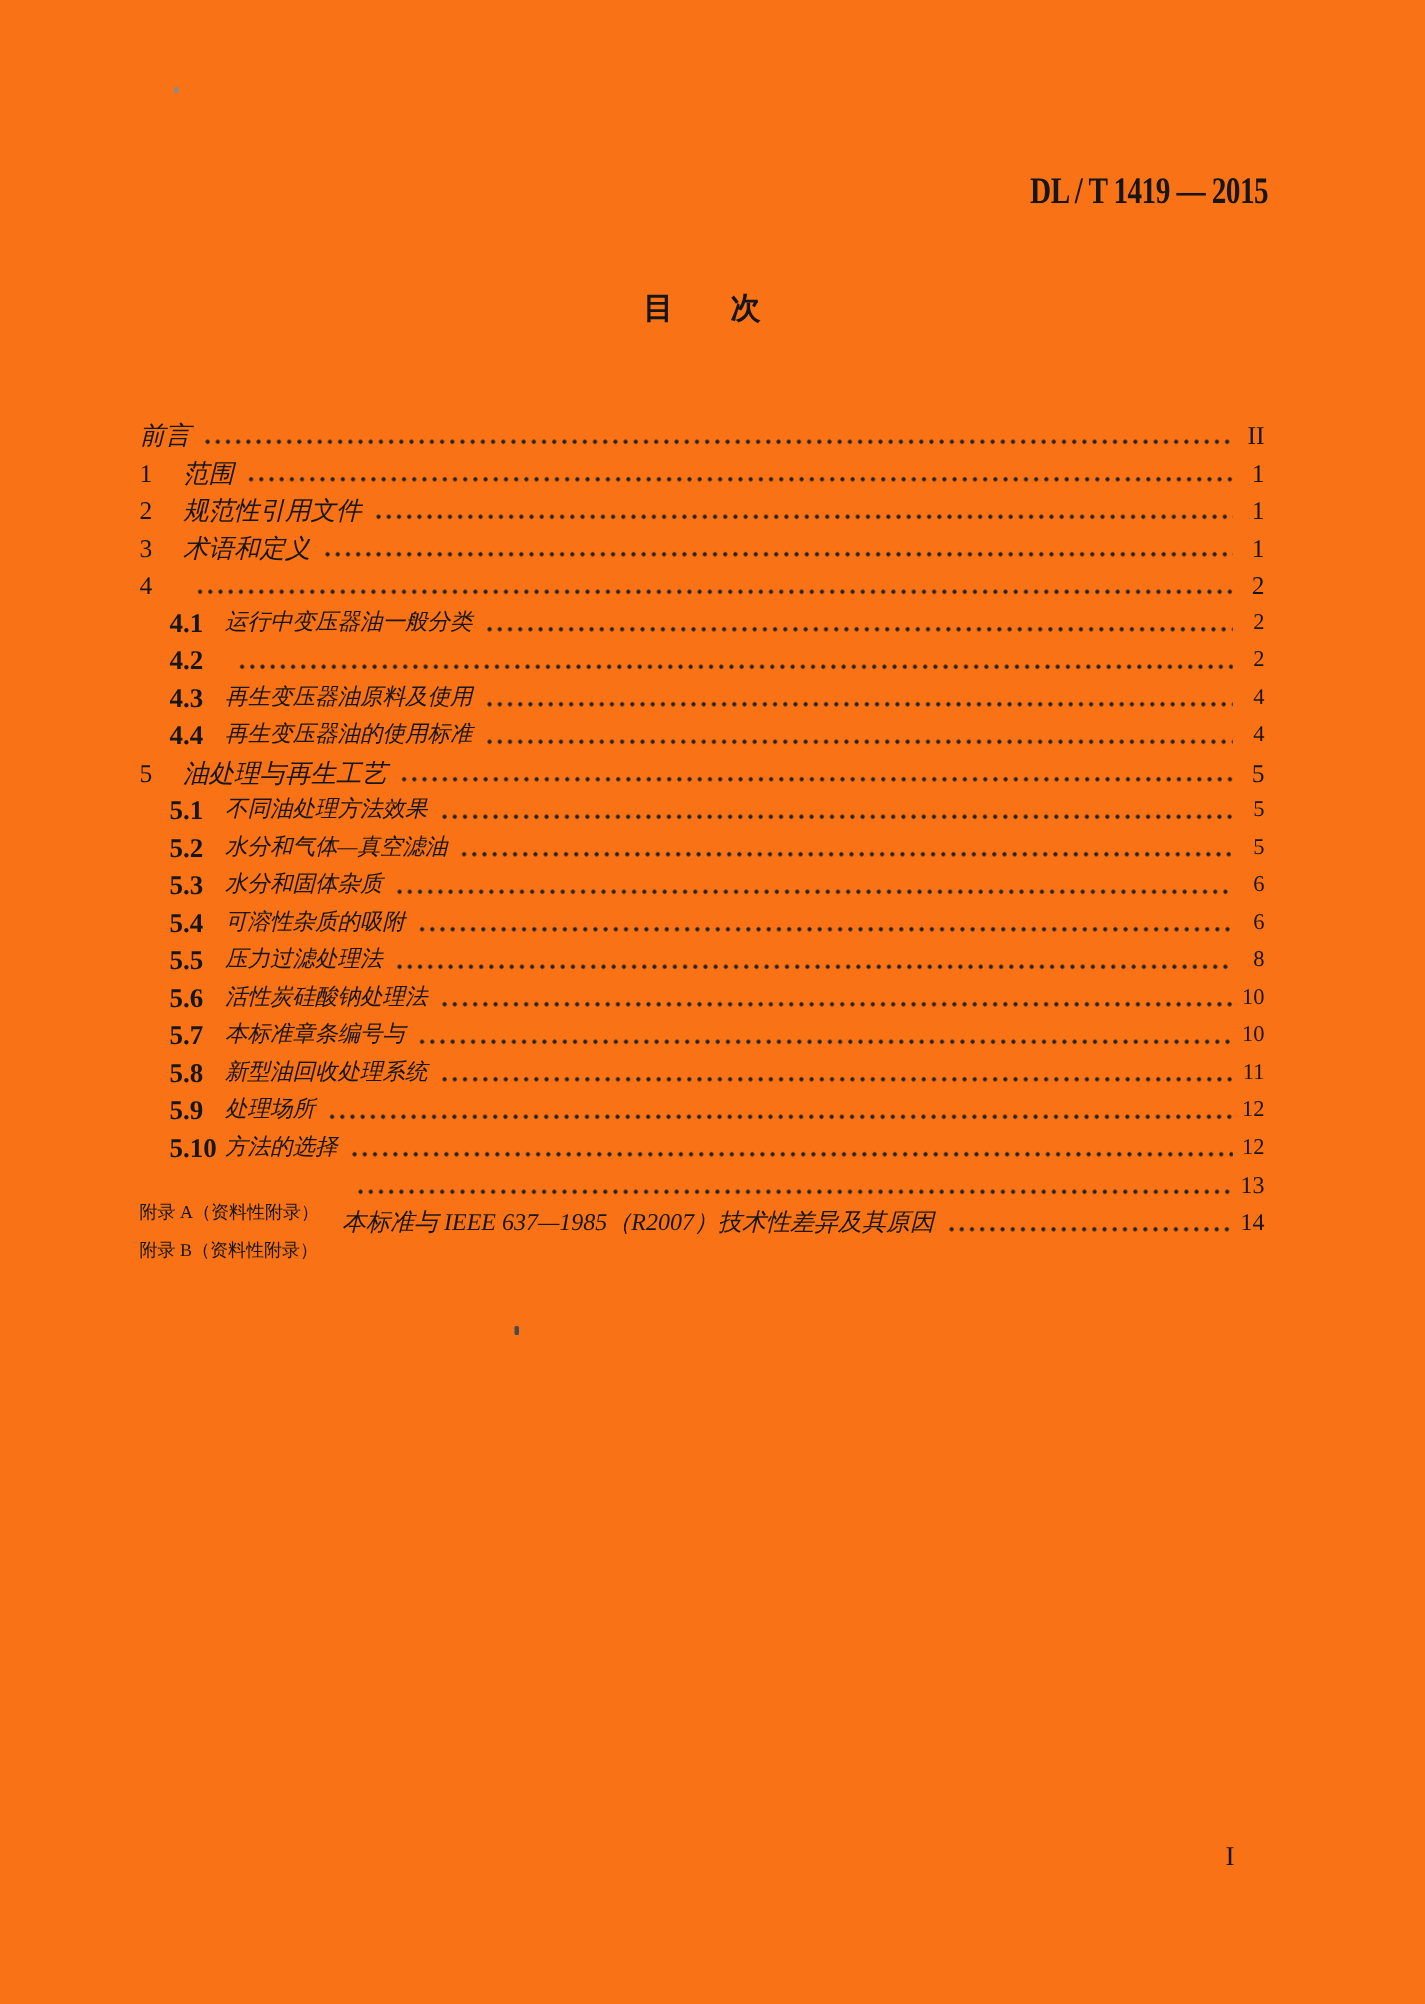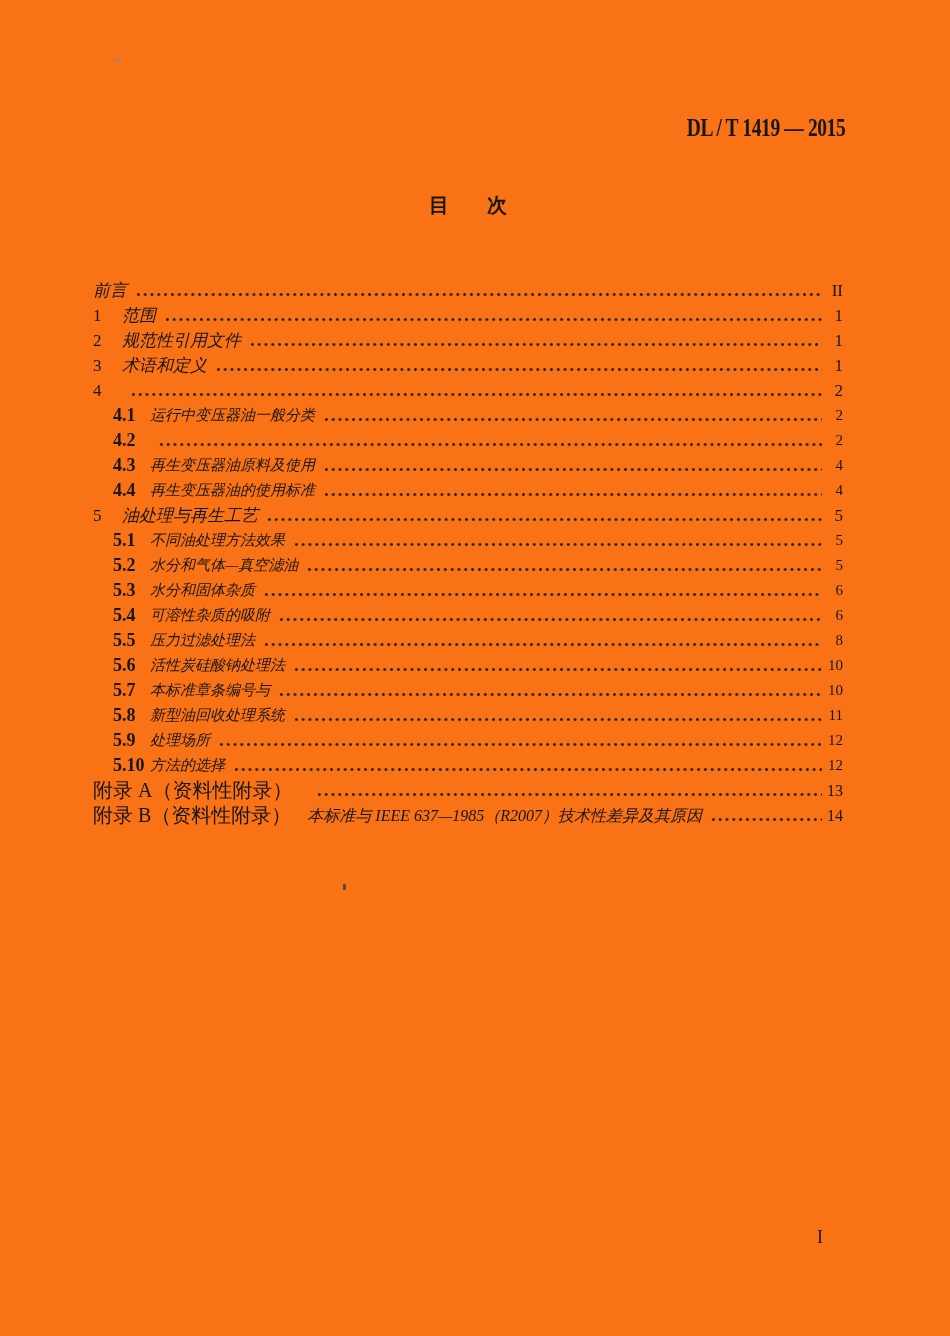--- a/index.html
+++ b/index.html
@@ -95,21 +95,22 @@
     min-width: 37px;
     font-weight: bold;
     font-size: 18px;
   }
 
   .toc-row.appendix { font-size: 16px; }
   .toc-row.appendix .num {
     min-width: 0;
     margin-right: 16px;
     font-weight: normal;
-    font-size: 20px;
+    font-size: 12px;
+    margin-top: 18px;
   }
   .toc-row.appendix .leader { min-width: 8px; }
 
   
   .doc-footer {
     position: absolute;
     top: 1227px;
     left: 780px;
     width: 80px;
     text-align: center;

